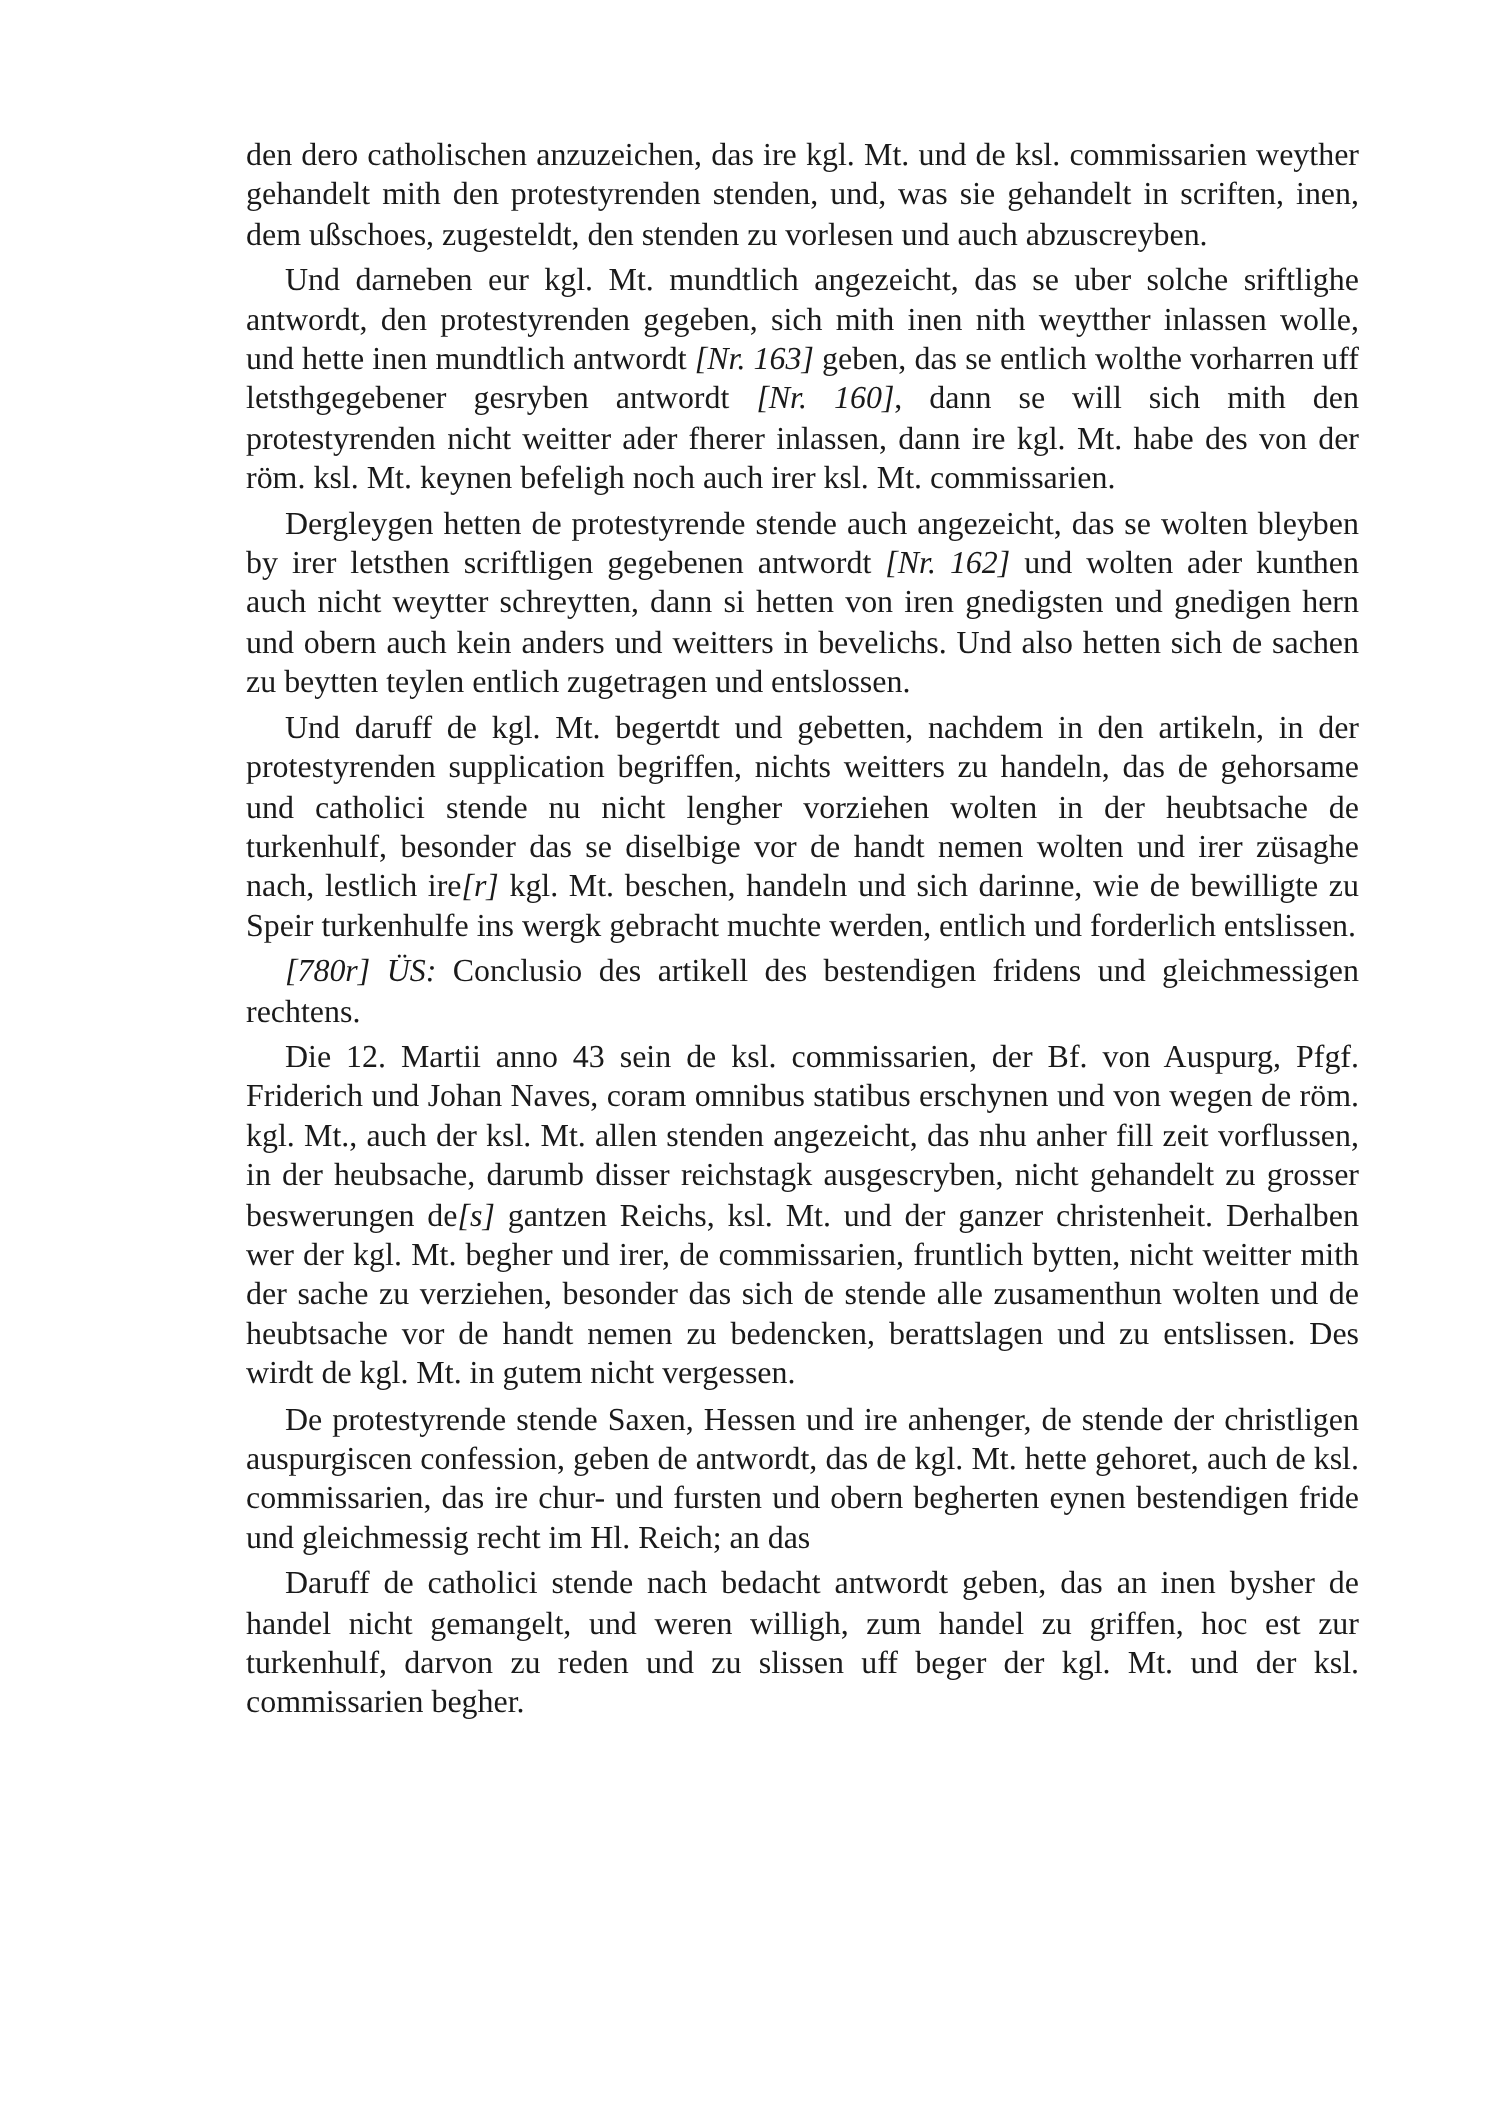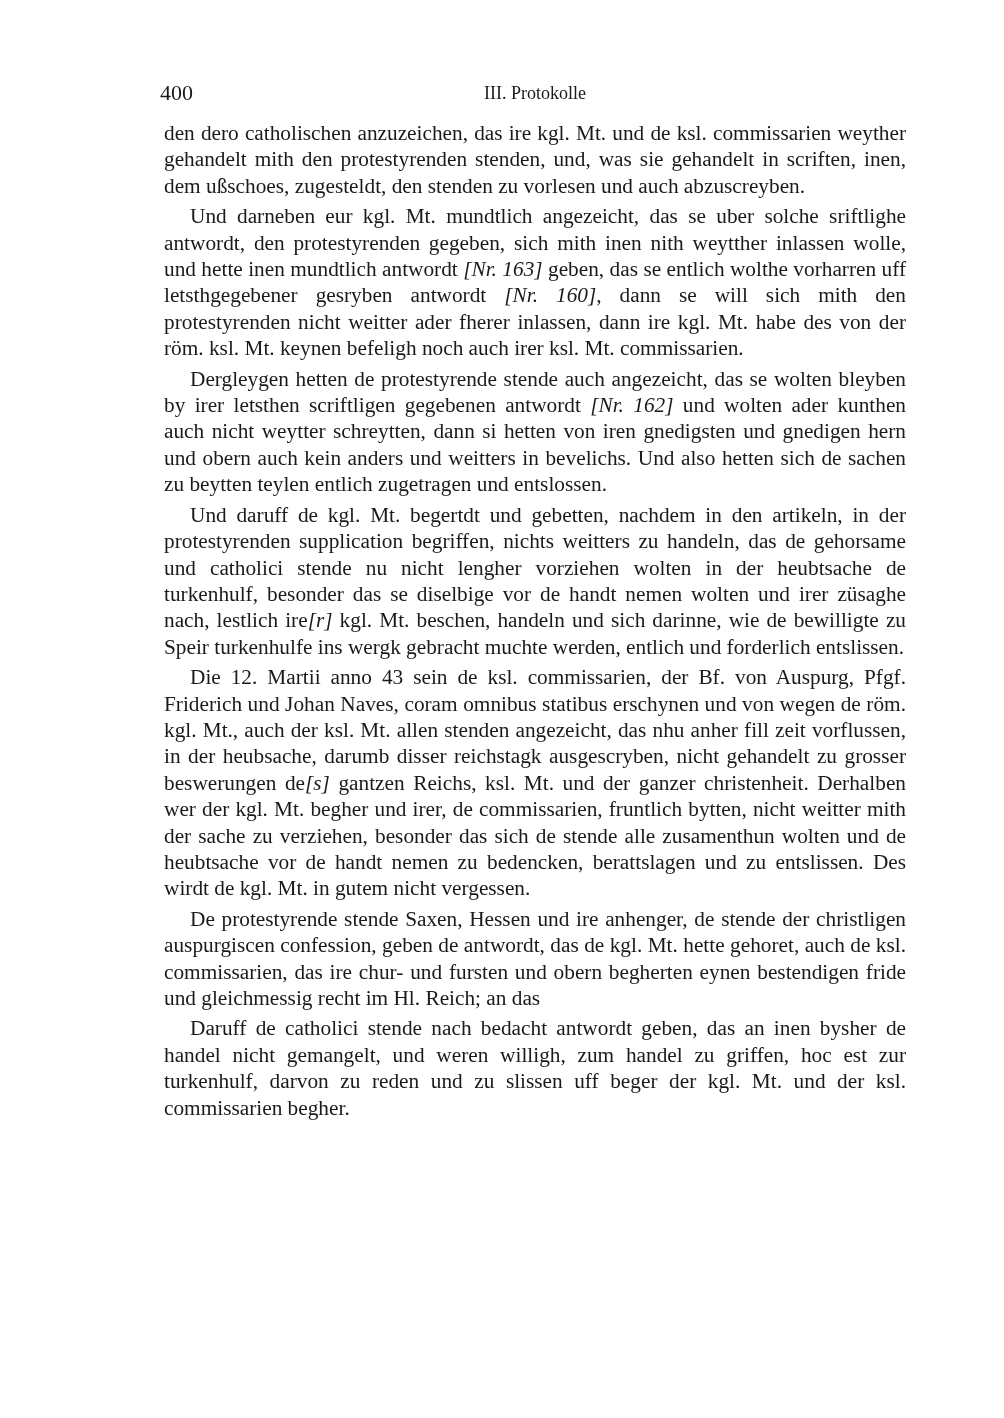--- a/index.html
+++ b/index.html
@@ -16,42 +16,41 @@
   .head-title { position: absolute; left: 0; right: 0; text-align: center; font-size: 18px; }
   .body-text { margin-top: 12px; font-size: 21.3px; line-height: 26.4px; }
   .para { margin: 4px; text-align: justify; text-indent: 26px; hyphens: none; }
   .para.noindent { text-indent: 0; }
   .ref { font-style: italic; }
 </style>
 </head>
 <body>
 
 <div class="page">
-  <div class="running-head">
-    <span class="page-number">400</span>
-    <span class="head-title">III. Protokolle</span>
-  </div>
 
   <div class="body-text">
     <p class="para noindent">
       <span>den dero catholischen anzuzeichen, das ire kgl. Mt. und de ksl. commissarien weyther gehandelt mith den protestyrenden stenden, und, was sie gehandelt in scriften, inen, dem ußschoes, zugesteldt, den stenden zu vorlesen und auch abzuscreyben.</span>
     </p>
 
     <p class="para">
       <span>Und darneben eur kgl. Mt. mundtlich angezeicht, das se uber solche sriftlighe antwordt, den protestyrenden gegeben, sich mith inen nith weytther inlassen wolle, und hette inen mundtlich antwordt </span><span class="ref">[Nr. 163]</span><span> geben, das se entlich wolthe vorharren uff letsthgegebener gesryben antwordt </span><span class="ref">[Nr. 160]</span><span>, dann se will sich mith den protestyrenden nicht weitter ader fherer inlassen, dann ire kgl. Mt. habe des von der röm. ksl. Mt. keynen befeligh noch auch irer ksl. Mt. commissarien.</span>
     </p>
 
     <p class="para">
       <span>Dergleygen hetten de protestyrende stende auch angezeicht, das se wolten bleyben by irer letsthen scriftligen gegebenen antwordt </span><span class="ref">[Nr. 162]</span><span> und wolten ader kunthen auch nicht weytter schreytten, dann si hetten von iren gnedigsten und gnedigen hern und obern auch kein anders und weitters in bevelichs. Und also hetten sich de sachen zu beytten teylen entlich zugetragen und entslossen.</span>
     </p>
 
     <p class="para">
       <span>Und daruff de kgl. Mt. begertdt und gebetten, nachdem in den artikeln, in der protestyrenden supplication begriffen, nichts weitters zu handeln, das de gehorsame und catholici stende nu nicht lengher vorziehen wolten in der heubtsache de turkenhulf, besonder das se diselbige vor de handt nemen wolten und irer züsaghe nach, lestlich ire</span><span class="ref">[r]</span><span> kgl. Mt. beschen, handeln und sich darinne, wie de bewilligte zu Speir turkenhulfe ins wergk gebracht muchte werden, entlich und forderlich entslissen.</span>
     </p>
 
+    <p class="para">
+      <span class="ref">[780r] ÜS:</span><span> Conclusio des artikell des bestendigen fridens und gleichmessigen rechtens.</span>
+    </p>
 
     <p class="para">
       <span>Die 12. Martii anno 43 sein de ksl. commissarien, der Bf. von Auspurg, Pfgf. Friderich und Johan Naves, coram omnibus statibus erschynen und von wegen de röm. kgl. Mt., auch der ksl. Mt. allen stenden angezeicht, das nhu anher fill zeit vorflussen, in der heubsache, darumb disser reichstagk ausgescryben, nicht gehandelt zu grosser beswerungen de</span><span class="ref">[s]</span><span> gantzen Reichs, ksl. Mt. und der ganzer christenheit. Derhalben wer der kgl. Mt. begher und irer, de commissarien, fruntlich bytten, nicht weitter mith der sache zu verziehen, besonder das sich de stende alle zusamenthun wolten und de heubtsache vor de handt nemen zu bedencken, berattslagen und zu entslissen. Des wirdt de kgl. Mt. in gutem nicht vergessen.</span>
     </p>
 
     <p class="para">
       <span>De protestyrende stende Saxen, Hessen und ire anhenger, de stende der christligen auspurgiscen confession, geben de antwordt, das de kgl. Mt. hette gehoret, auch de ksl. commissarien, das ire chur- und fursten und obern begherten eynen bestendigen fride und gleichmessig recht im Hl. Reich; an das</span>
     </p>
 
     <p class="para">

